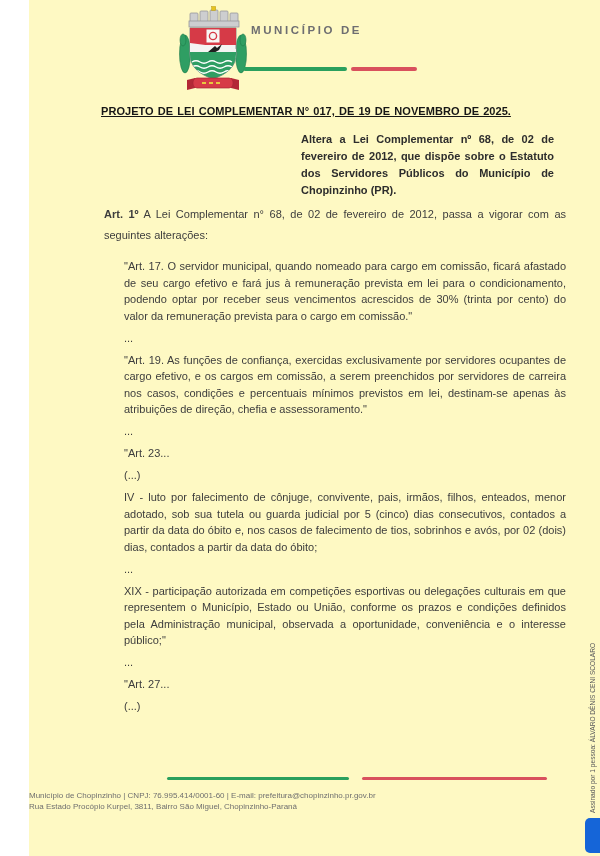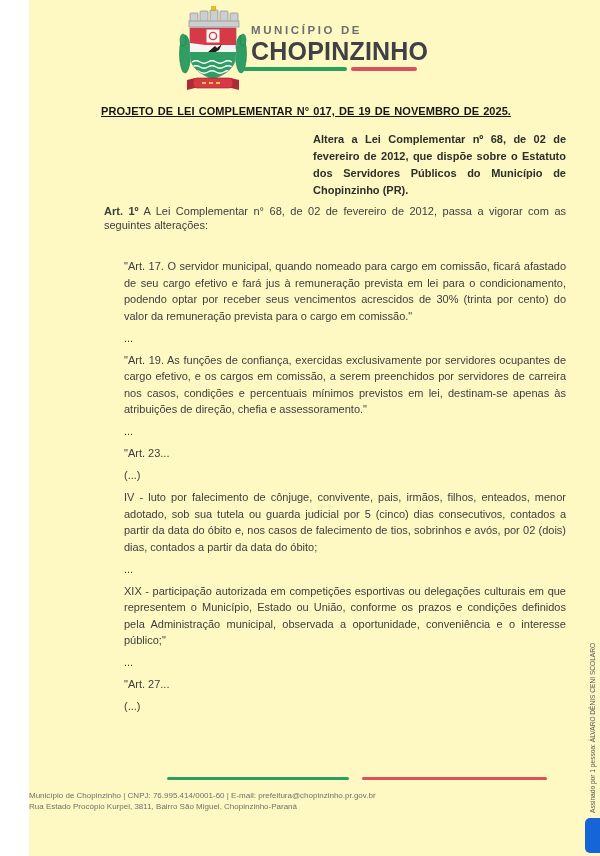--- a/index.html
+++ b/index.html
@@ -15,26 +15,26 @@
   .brand-stripe{position:absolute;left:214px;top:67px;width:174px;height:4px;}
   .stripe-green{position:absolute;left:0;top:0;height:100%;width:104px;background:#2aa05e;border-radius:2px;}
   .stripe-red{position:absolute;left:108px;top:0;height:100%;width:66px;background:#d9515d;border-radius:2px;}
   
   .doc-title{
     position:absolute;left:72px;top:105px;width:468px;
     font-size:11px;font-weight:bold;color:#161616;
     text-decoration:underline;letter-spacing:0.05px;word-spacing:1px;white-space:nowrap;
   }
   .ementa{
-    position:absolute;left:284px;top:131px;width:253px;
+    position:absolute;left:272px;top:131px;width:253px;
     font-size:11px;font-weight:bold;line-height:17px;text-align:justify;color:#2d2d2d;
   }
   .art1{
     position:absolute;left:75px;top:204px;width:462px;
-    font-size:11px;line-height:14px;text-align:justify;color:#3d3d3d;
+    font-size:11px;line-height:21px;text-align:justify;color:#3d3d3d;
   }
   .art1 .lbl{font-weight:bold;}
   .quotes{
     position:absolute;left:95px;top:258px;width:442px;
     font-size:11px;line-height:16.5px;text-align:justify;color:#3d3d3d;
   }
   .quotes p{margin:0 0 5.5px 0;}
   
   .footer-stripe{position:absolute;top:777px;left:138px;width:380px;height:3px;}
   .footer-stripe .g{position:absolute;left:0;top:0;width:182px;height:3px;background:#2aa05e;border-radius:2px;}
@@ -107,21 +107,20 @@
       <polygon points="62,74 54,72 54,82 62,84" fill="#b32836"></polygon>
       <rect x="16" y="72" width="40" height="10" rx="4" fill="#d63a47" stroke="#a92433" stroke-width="0.7"></rect>
       <rect x="25" y="76" width="4" height="2" fill="#e8c83f"></rect>
       <rect x="32" y="76" width="4" height="2" fill="#e8c83f"></rect>
       <rect x="39" y="76" width="4" height="2" fill="#e8c83f"></rect>
     </g>
   </svg>
 
   <div class="brand">
     <div class="brand-line1">MUNICÍPIO DE</div>
-    <div class="brand-line2">CHOPINZINHO</div>
   </div>
   <div class="brand-stripe">
     <div class="stripe-green"></div>
     <div class="stripe-red"></div>
   </div>
 
   <div class="doc-title">PROJETO DE LEI COMPLEMENTAR N° 017, DE 19 DE NOVEMBRO DE 2025.</div>
 
   <div class="ementa">Altera a Lei Complementar nº 68, de 02 de fevereiro de 2012, que dispõe sobre o Estatuto dos Servidores Públicos do Município de Chopinzinho (PR).</div>
 

